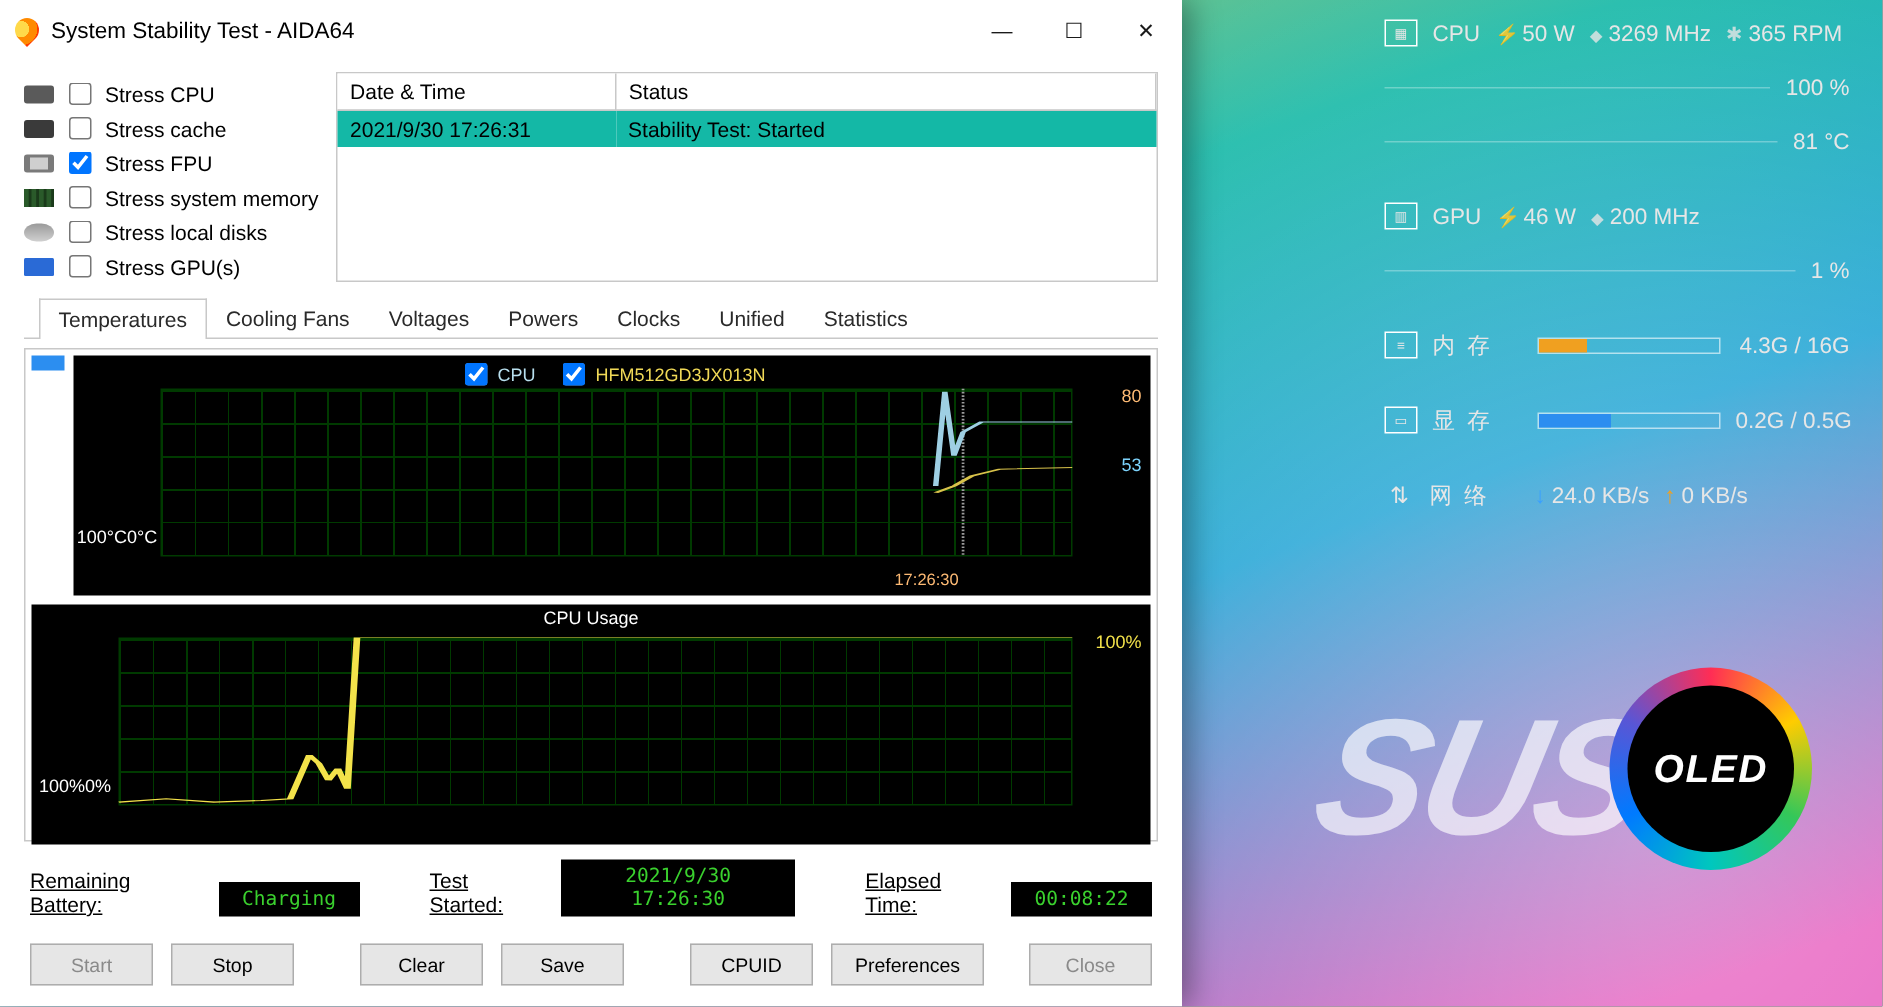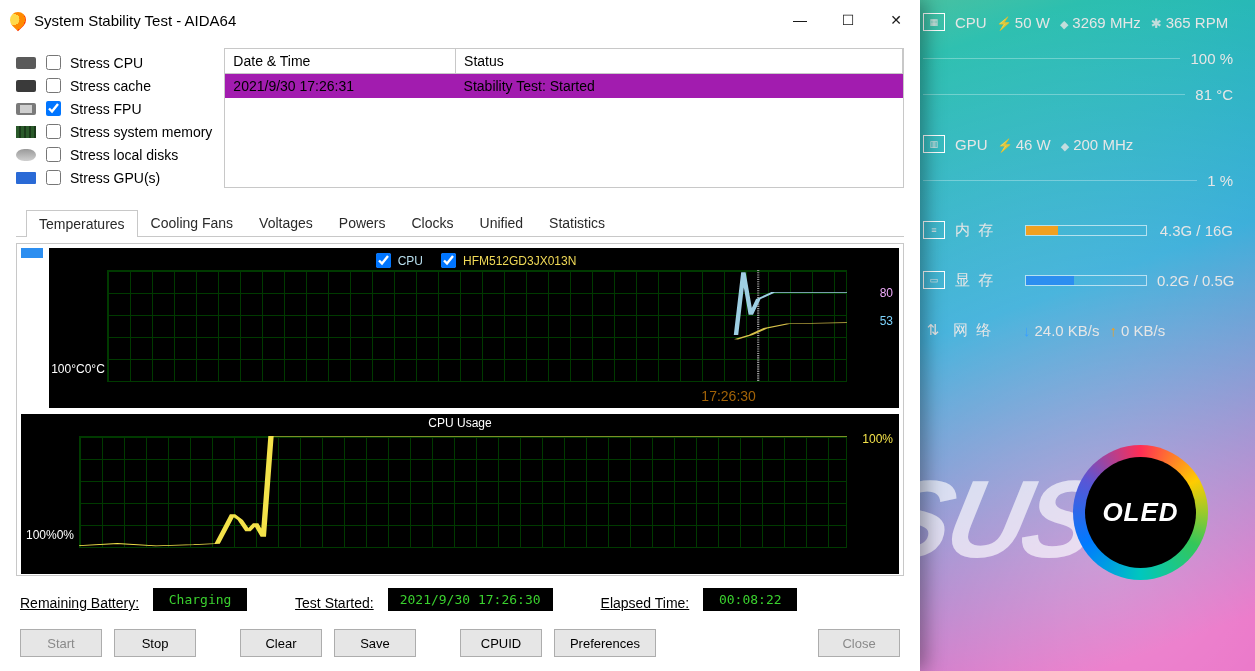--- a/index.html
+++ b/index.html
@@ -43,21 +43,21 @@
   .hud .diamond::before{content:"◆";font-size:11px;margin-right:4px;opacity:.8;}
   .hud .fan::before{content:"✱";font-size:13px;margin-right:4px;opacity:.8;}
   .hud .spacer{height:14px;}
   .hud .bar{width:120px;height:9px;border:1px solid rgba(255,255,255,0.6);position:relative;flex-shrink:0;}
   .hud .bar .fill{position:absolute;left:0;top:0;bottom:0;}
   .hud .up::before{content:"↑";color:#f0a020;margin-right:4px;}
   .hud .down::before{content:"↓";color:#3aa0ff;margin-right:4px;}
   .hud .lbl{min-width:60px;letter-spacing:2px;}
 
   
-  .window{position:absolute;left:0;top:0;width:920px;height:671px;background:var(--win-bg);box-shadow:6px 0 18px rgba(0,0,0,0.35);display:flex;flex-direction:column;}
+  .window{position:absolute;left:0;top:0;width:788px;height:671px;background:var(--win-bg);box-shadow:6px 0 18px rgba(0,0,0,0.35);display:flex;flex-direction:column;}
   .titlebar{height:40px;display:flex;align-items:center;padding:0 0 0 10px;gap:8px;}
   .titlebar .ico{width:16px;height:16px;background:radial-gradient(circle at 35% 30%,#ffd94a 0 35%,#ff8a00 36% 70%,#ff3b00 71% 100%);border-radius:50% 50% 50% 0;transform:rotate(-45deg);}
   .titlebar .title{font-size:15px;}
   .win-controls{margin-left:auto;display:flex;}
   .win-btn{width:48px;height:40px;display:flex;align-items:center;justify-content:center;font-family:Arial;color:#1a1a1a;cursor:pointer;}
   .content{flex:1;padding:8px 16px 4px 16px;display:flex;flex-direction:column;gap:6px;min-height:0;}
   
   .top-row{display:flex;gap:12px;}
   .checks{display:flex;flex-direction:column;gap:2px;padding-top:4px;}
   .chk-line{display:flex;align-items:center;gap:6px;white-space:nowrap;}
@@ -66,23 +66,23 @@
   .ic-fpu{background:#7a7a7a;border-radius:2px;position:relative;}
   .ic-fpu::after{content:"";position:absolute;inset:2px 4px;background:#cfcfcf;}
   .ic-cache{background:#3a3a3a;border-radius:2px;}
   .ic-mem{background:linear-gradient(90deg,#2a5a2a 0,#2a5a2a 3px,#1a3a1a 3px,#1a3a1a 5px) 0 0/5px 100%;}
   .ic-disk{background:linear-gradient(#9a9a9a,#d0d0d0);border-radius:50%/60%;}
   .ic-gpu{background:#2a6ad6;border-radius:1px;}
   input[type=checkbox]{width:15px;height:15px;}
   .log-table{flex:1;border:1px solid var(--pane-border);background:#fff;min-height:130px;}
   .log-table table{width:100%;border-collapse:collapse;font-size:14px;}
   .log-table th{text-align:left;font-weight:400;background:#fff;border-bottom:1px solid var(--pane-border);border-right:1px solid var(--pane-border);padding:4px 8px;}
-  .log-table td{padding:4px 8px;background:#a21caf;}
-  
-  .tabs{display:flex;align-items:flex-end;border-bottom:1px solid var(--pane-border);margin-top:15px;padding-left:10px;}
+  .log-table td{padding:4px 8px;background:#14b8a6;}
+  
+  .tabs{display:flex;align-items:flex-end;border-bottom:1px solid var(--pane-border);margin-top:4px;padding-left:10px;}
   .tab{padding:5px 12px;border:1px solid transparent;border-bottom:none;cursor:pointer;font-size:14px;color:#2a2a2a;}
   .tab.active{background:var(--tab-active);border-color:var(--pane-border);position:relative;top:1px;}
   
   .graphs{border:1px solid var(--pane-border);padding:4px;display:flex;flex-direction:column;gap:6px;flex:1;min-height:0;}
   .graph-row{display:flex;gap:6px;}
   .colorbar{width:22px;background:#fff;position:relative;flex-shrink:0;}
   .colorbar .seg{display:block;width:100%;height:10px;}
   .graph{flex:1;background:var(--graph-bg);position:relative;color:#fff;font-size:12px;min-height:160px;}
   .axis-left{position:absolute;left:6px;top:0;bottom:26px;width:46px;display:flex;flex-direction:row;justify-content:center;align-items:flex-end;padding:6px 0;}
   .axis-left span{font-size:12px;}
@@ -91,21 +91,21 @@
     background-image:
       repeating-linear-gradient(to right,var(--graph-grid) 0 1px,transparent 1px 22px),
       repeating-linear-gradient(to bottom,var(--graph-grid) 0 1px,transparent 1px 22px);
     border:1px solid var(--graph-grid);
   }
   .legend{position:absolute;top:2px;left:0;right:0;text-align:center;font-size:12px;display:flex;gap:14px;justify-content:center;align-items:center;}
   .legend label{display:inline-flex;align-items:center;gap:4px;}
   .legend .cpu{color:#b8dfee;}
   .legend .ssd{color:#f0d957;}
   .graph .rlabel{position:absolute;right:6px;font-size:12px;}
-  .graph .xlabel{position:absolute;bottom:4px;left:58px;right:52px;text-align:center;color:#a16207;font-size:14px;}
+  .graph .xlabel{position:absolute;bottom:4px;left:58px;right:52px;text-align:center;color:#fdba74;font-size:11px;}
   svg.trace{position:absolute;inset:0;width:100%;height:100%;}
   
   .status-row{display:flex;align-items:flex-end;gap:14px;padding:6px 4px;text-decoration:underline;}
   .lcd{background:#000;color:var(--lcd-green);padding:4px 12px;font-family:"Consolas",monospace;font-size:13px;min-width:70px;text-align:center;}
   .status-row .lbl{font-size:14px;}
   
   .btn-row{display:flex;gap:12px;padding:6px 4px 10px;align-items:center;}
   .btn{min-width:80px;height:26px;border:1px solid var(--btn-border);background:var(--btn-bg);display:inline-flex;align-items:center;justify-content:center;cursor:pointer;font-size:13px;}
   .btn.disabled{color:#8a8a8a;cursor:default;}
   .btn-row .spacer-flex{flex:1;}
@@ -277,21 +277,21 @@
               <div class="grid"></div>
               <svg class="trace" viewBox="0 0 100 100" preserveAspectRatio="none">
 
                 <line x1="88" y1="0" x2="88" y2="100" stroke="#9a9a9a" stroke-width="0.3" stroke-dasharray="1 1"></line>
 
                 <polyline points="85,58 86,2 87,40 88,26 90,20 100,20" fill="none" stroke="#9ecfe3" stroke-width="0.6"></polyline>
 
                 <polyline points="85,62 87,58 89,52 92,48 100,47" fill="none" stroke="#d8c24a" stroke-width="0.6"></polyline>
               </svg>
             </div>
-            <span class="rlabel" style="top:38px;color:#f0abfc">80</span>
+            <span class="rlabel" style="top:20px;color:#fdba74">80</span>
             <span class="rlabel" style="top:66px;color:#7dd3fc">53</span>
             <div class="xlabel"><span style="display:inline-block;margin-left:68%">17:26:30</span></div>
           </div>
         </div>
 
         <div class="graph-row" style="flex:1;">
           <div class="graph">
             <div class="legend">
                 <span>CPU Usage</span>
               </div>

